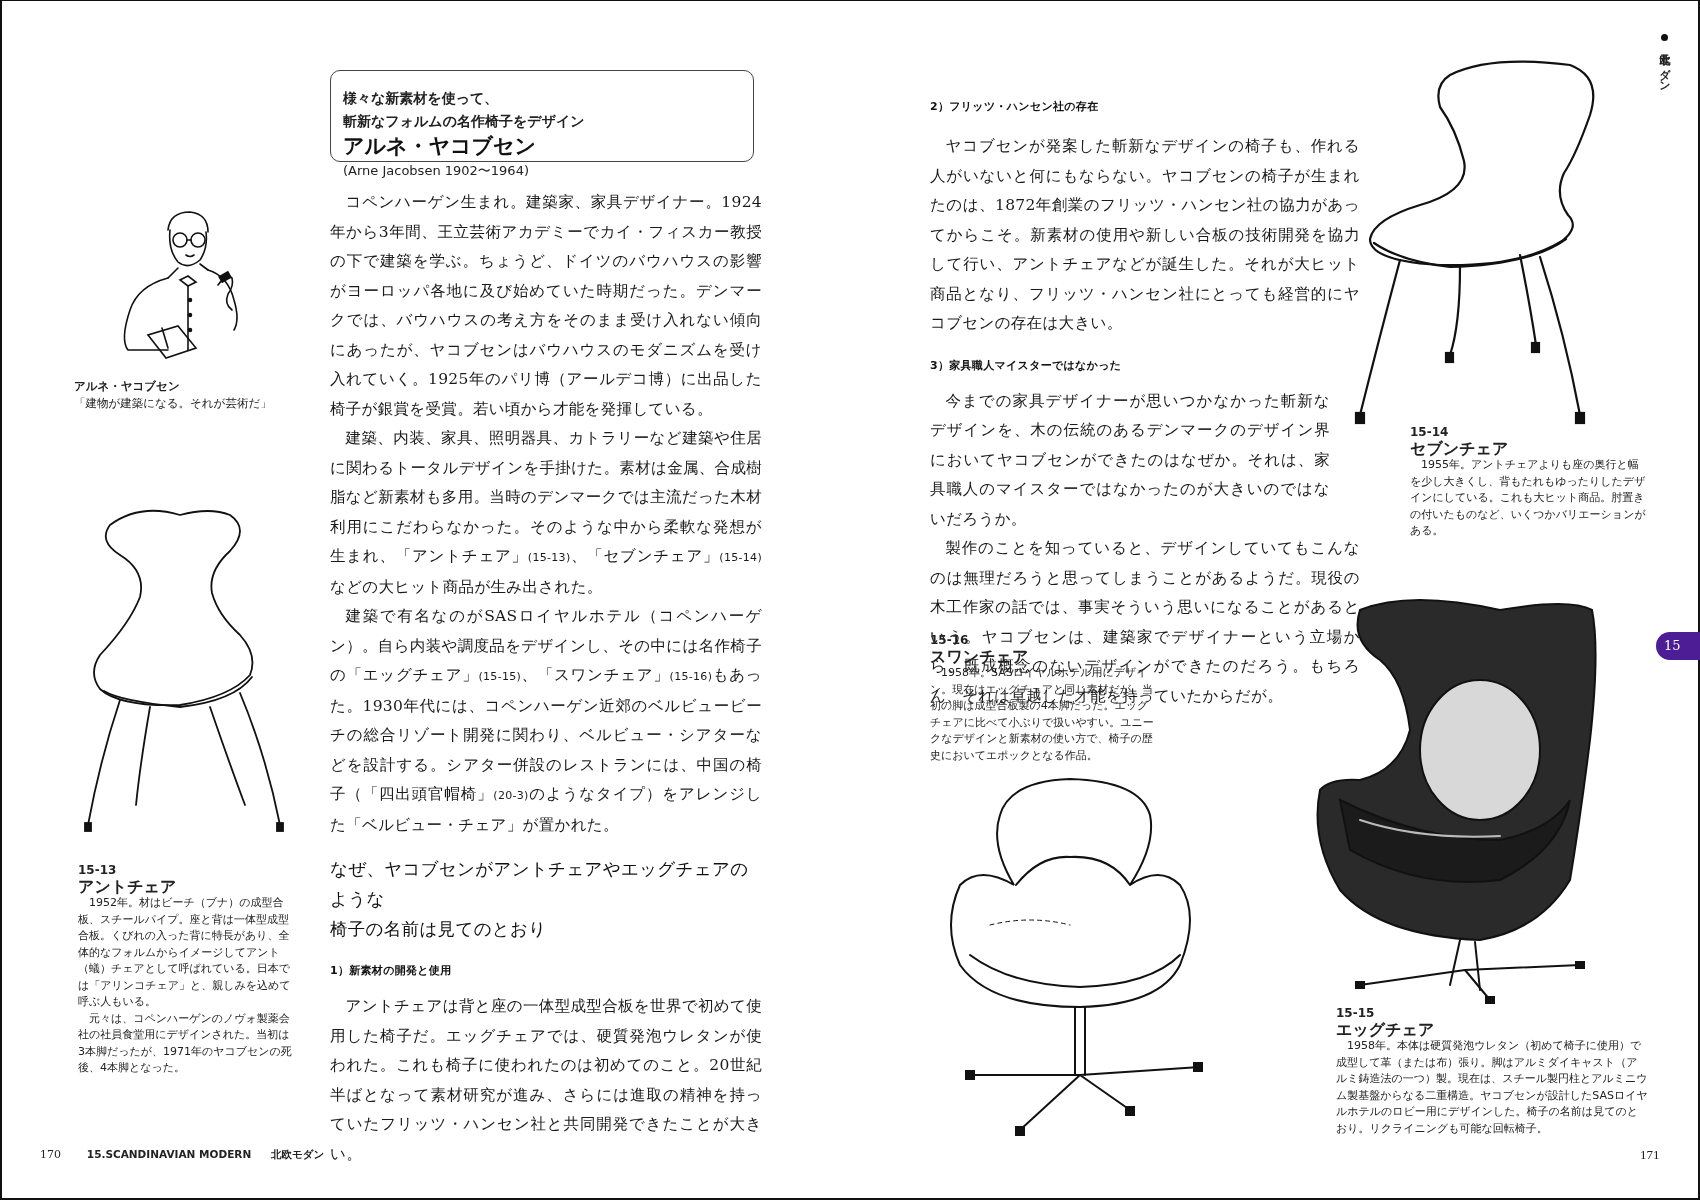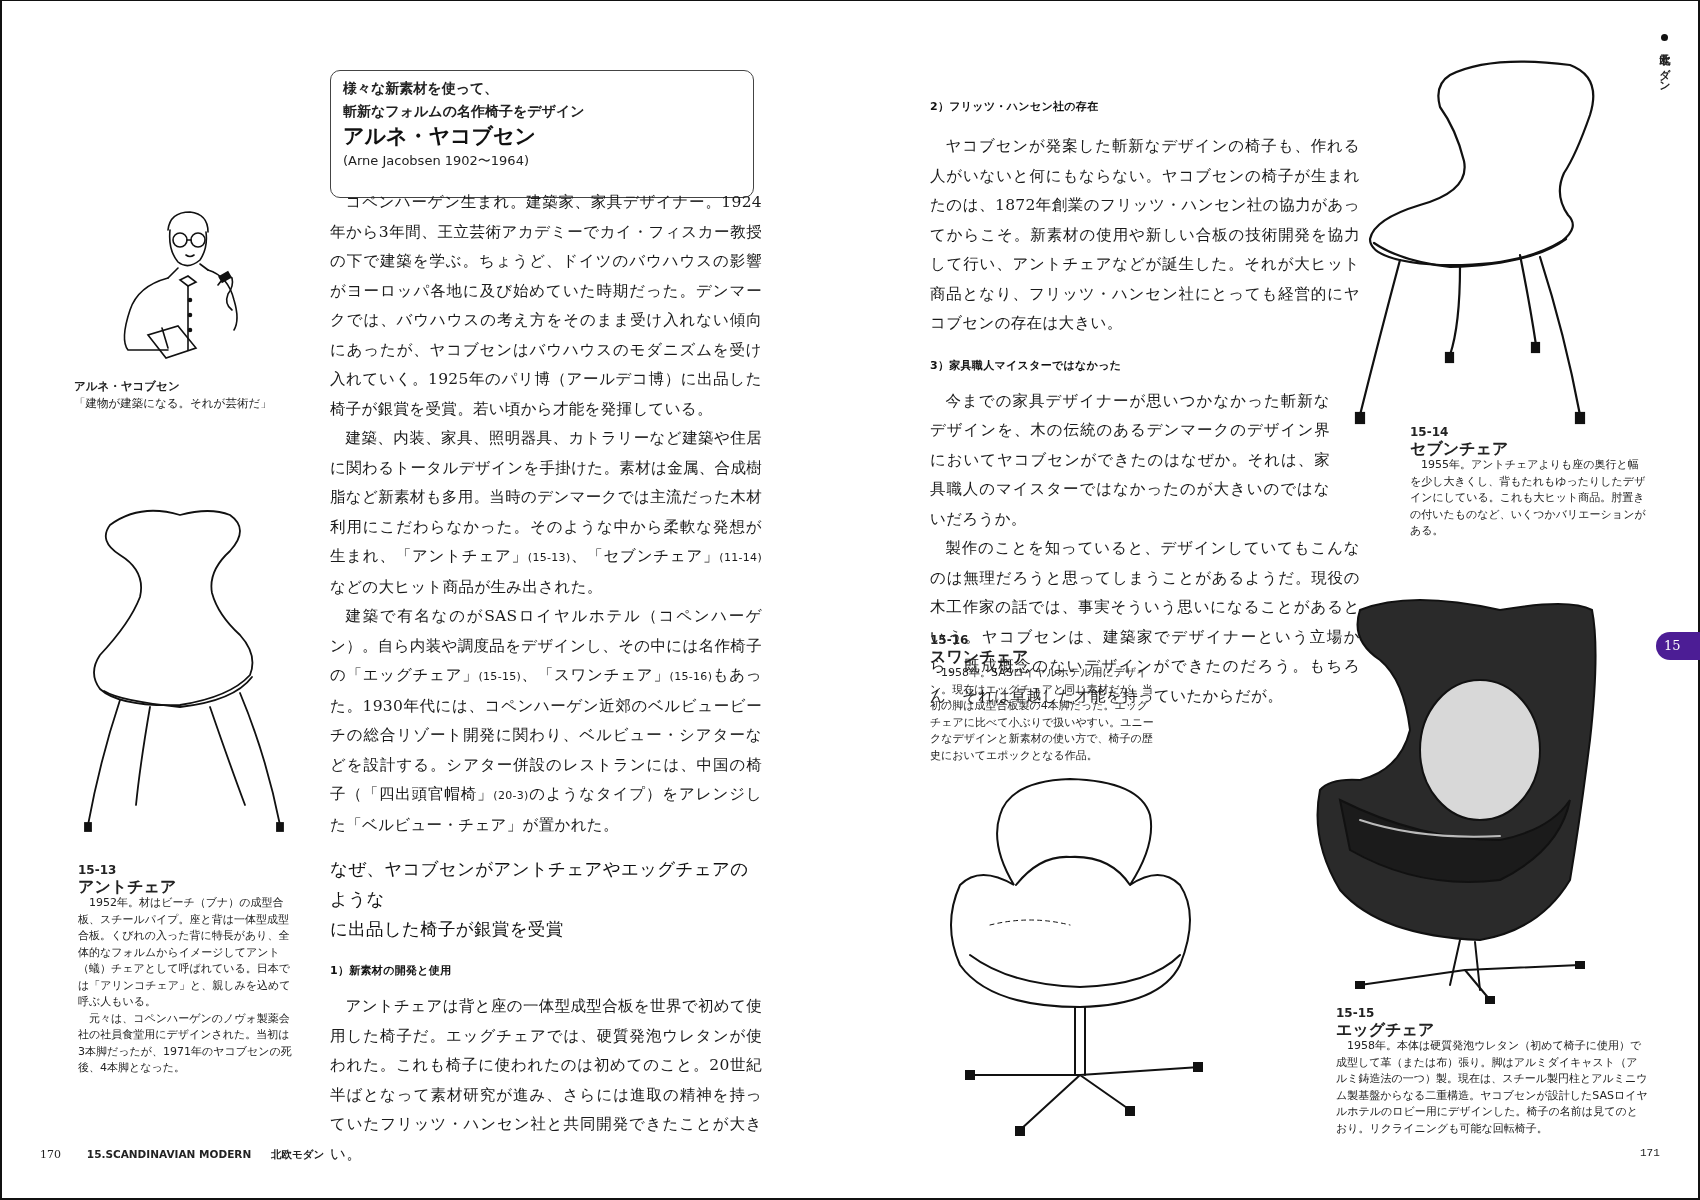--- a/index.html
+++ b/index.html
@@ -5,22 +5,22 @@
   html, body { margin: 0; padding: 0; background: #fff; }
   body { width: 1700px; height: 1200px; position: relative; overflow: hidden; color: #1a1a1a;
          font-family: "DejaVu Serif", "Liberation Serif", serif; }
   .spread { position: absolute; left: 0; top: 0; width: 1700px; height: 1200px; }
   .edge-left { position: absolute; left: 0; top: 0; width: 2px; height: 1200px; background: #111; }
   .edge-right { position: absolute; right: 0; top: 0; width: 2px; height: 1200px; background: #111; }
   .edge-top { position: absolute; left: 0; top: 0; width: 1700px; height: 1px; background: #111; }
   .edge-bottom { position: absolute; left: 0; bottom: 0; width: 1700px; height: 2px; background: #111; }
 
   
-  .title-box { position: absolute; left: 330px; top: 70px; width: 424px; height: 128px;
-               border: 1.5px solid #444; border-radius: 10px; padding: 6px 12px; box-sizing: border-box; }
+  .title-box { position: absolute; left: 330px; top: 70px; width: 424px; height: 92px;
+               border: 1.5px solid #444; border-radius: 10px; padding: 16px 12px; box-sizing: border-box; }
   .title-box .lead { font-family: "DejaVu Sans", sans-serif; font-size: 14px; font-weight: bold; line-height: 23px; color:#222; }
   .title-box .name { font-family: "DejaVu Sans", sans-serif; font-size: 21px; font-weight: bold; line-height: 27px; color:#111; }
   .title-box .dates { font-family: "DejaVu Sans", sans-serif; font-size: 13px; line-height: 22px; color:#222; }
 
   .body-col { position: absolute; font-size: 15.5px; line-height: 29.5px; letter-spacing: 0.3px; color:#1a1a1a; }
   .body-col p { margin: 0; text-indent: 1em; text-align: justify; }
   .body-col .ref { font-family: "DejaVu Sans", sans-serif; font-size: 11px; font-weight: normal; }
 
   .h-big { font-family: "DejaVu Sans", sans-serif; font-size: 17.5px; font-weight: normal; line-height: 30px; color:#111; }
   .h-sub { font-family: "DejaVu Sans", sans-serif; font-size: 11px; font-weight: bold; line-height: 30px; color:#111; }
@@ -30,21 +30,21 @@
   .caption .ttl { font-weight: bold; font-size: 16px; }
   .caption p { margin: 0; text-indent: 1em; }
 
   .portrait-cap { position: absolute; left: 74px; top: 378px; font-family: "DejaVu Sans", sans-serif; font-size: 11.5px; line-height: 17px; color:#222; }
   .portrait-cap .n { font-weight: bold; }
 
   .footer-left { position: absolute; left: 40px; top: 1147px; font-size: 12px; color:#222; }
   .footer-left .pg { font-family: "DejaVu Serif", serif; font-size: 11px; margin-right: 22px; }
   .footer-left .sec { font-family: "DejaVu Sans", sans-serif; font-weight: bold; font-size: 10.5px; margin-right: 16px; }
   .footer-left .jp { font-family: "DejaVu Sans", sans-serif; font-weight: bold; font-size: 10.5px; }
-  .footer-right { position: absolute; left: 1640px; top: 1147px; font-family: Liberation Mono, monospace; font-size: 11px; color:#222; }
+  .footer-right { position: absolute; left: 1640px; top: 1147px; font-family: Liberation Serif, serif; font-size: 13px; color:#222; }
 
   .side-label { position: absolute; left: 1655px; top: 34px; width: 16px; writing-mode: vertical-rl;
                 font-family: "DejaVu Sans", sans-serif; font-weight: bold; font-size: 11px; color:#222; letter-spacing: 1px; }
   .side-label .dot { display:inline-block; width:7px; height:7px; border-radius:50%; background:#111; margin-bottom:4px; }
 
   .tab-15 { position: absolute; left: 1656px; top: 632px; width: 44px; height: 28px; background: #4c1d95;
             border-radius: 14px 0 0 14px; color: #fff; font-family: "DejaVu Serif", serif; font-size: 13px;
             line-height: 28px; padding-left: 8px; box-sizing: border-box; }
 
   svg.ill { position: absolute; overflow: visible; }
@@ -97,25 +97,25 @@
 
   <div class="title-box">
     <div class="lead">様々な新素材を使って、</div>
     <div class="lead">斬新なフォルムの名作椅子をデザイン</div>
     <div class="name">アルネ・ヤコブセン</div>
     <div class="dates">(Arne Jacobsen 1902〜1964)</div>
   </div>
 
   <div class="body-col" style="left:330px;top:188px;width:432px;">
     <p>コペンハーゲン生まれ。建築家、家具デザイナー。1924年から3年間、王立芸術アカデミーでカイ・フィスカー教授の下で建築を学ぶ。ちょうど、ドイツのバウハウスの影響がヨーロッパ各地に及び始めていた時期だった。デンマークでは、バウハウスの考え方をそのまま受け入れない傾向にあったが、ヤコブセンはバウハウスのモダニズムを受け入れていく。1925年のパリ博（アールデコ博）に出品した椅子が銀賞を受賞。若い頃から才能を発揮している。</p>
-    <p><span>建築、内装、家具、照明器具、カトラリーなど建築や住居に関わるトータルデザインを手掛けた。素材は金属、合成樹脂など新素材も多用。当時のデンマークでは主流だった木材利用にこだわらなかった。そのような中から柔軟な発想が生まれ、「アントチェア」</span><span class="ref">(15-13)</span><span>、「セブンチェア」</span><span class="ref">(11-14)</span><span>などの大ヒット商品が生み出された。</span></p>
+    <p><span>建築、内装、家具、照明器具、カトラリーなど建築や住居に関わるトータルデザインを手掛けた。素材は金属、合成樹脂など新素材も多用。当時のデンマークでは主流だった木材利用にこだわらなかった。そのような中から柔軟な発想が生まれ、「アントチェア」</span><span class="ref">(15-13)</span><span>、「セブンチェア」</span><span class="ref">(15-14)</span><span>などの大ヒット商品が生み出された。</span></p>
     <p><span>建築で有名なのがSASロイヤルホテル（コペンハーゲン）。自ら内装や調度品をデザインし、その中には名作椅子の「エッグチェア」</span><span class="ref">(15-15)</span><span>、「スワンチェア」</span><span class="ref">(15-16)</span><span>もあった。1930年代には、コペンハーゲン近郊のベルビュービーチの総合リゾート開発に関わり、ベルビュー・シアターなどを設計する。シアター併設のレストランには、中国の椅子（「四出頭官帽椅」</span><span class="ref">(20-3)</span><span>のようなタイプ）をアレンジした「ベルビュー・チェア」が置かれた。</span></p>
     <div style="height:14px"></div>
     <div class="h-big">なぜ、ヤコブセンがアントチェアやエッグチェアのような</div>
-    <div class="h-big">に出品した椅子が銀賞を受賞</div>
+    <div class="h-big">椅子の名前は見てのとおり</div>
     <div style="height:12px"></div>
     <div class="h-sub">1）新素材の開発と使用</div>
     <div style="height:6px"></div>
     <p>アントチェアは背と座の一体型成型合板を世界で初めて使用した椅子だ。エッグチェアでは、硬質発泡ウレタンが使われた。これも椅子に使われたのは初めてのこと。20世紀半ばとなって素材研究が進み、さらには進取の精神を持っていたフリッツ・ハンセン社と共同開発できたことが大きい。</p>
   </div>
 
   <div class="caption" style="left:78px;top:862px;width:214px;">
     <div class="num">15-13</div>
     <div class="ttl">アントチェア</div>
     <p>1952年。材はビーチ（ブナ）の成型合板、スチールパイプ。座と背は一体型成型合板。くびれの入った背に特長があり、全体的なフォルムからイメージしてアント（蟻）チェアとして呼ばれている。日本では「アリンコチェア」と、親しみを込めて呼ぶ人もいる。</p>

